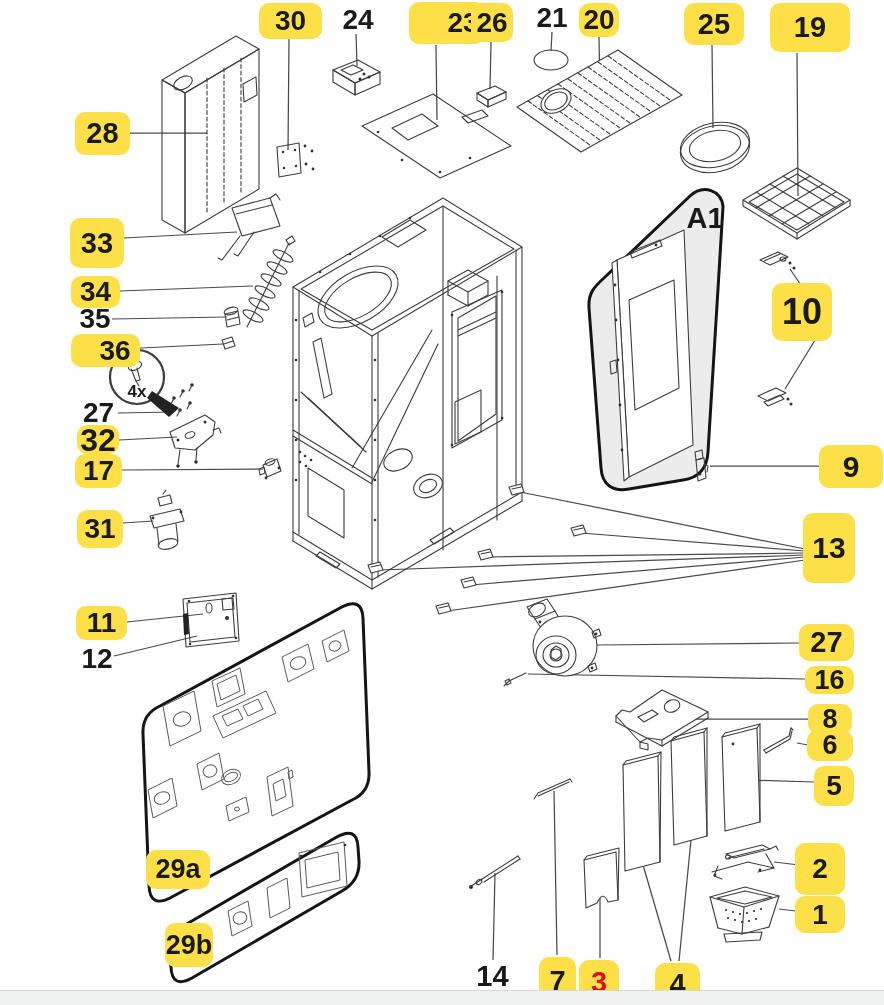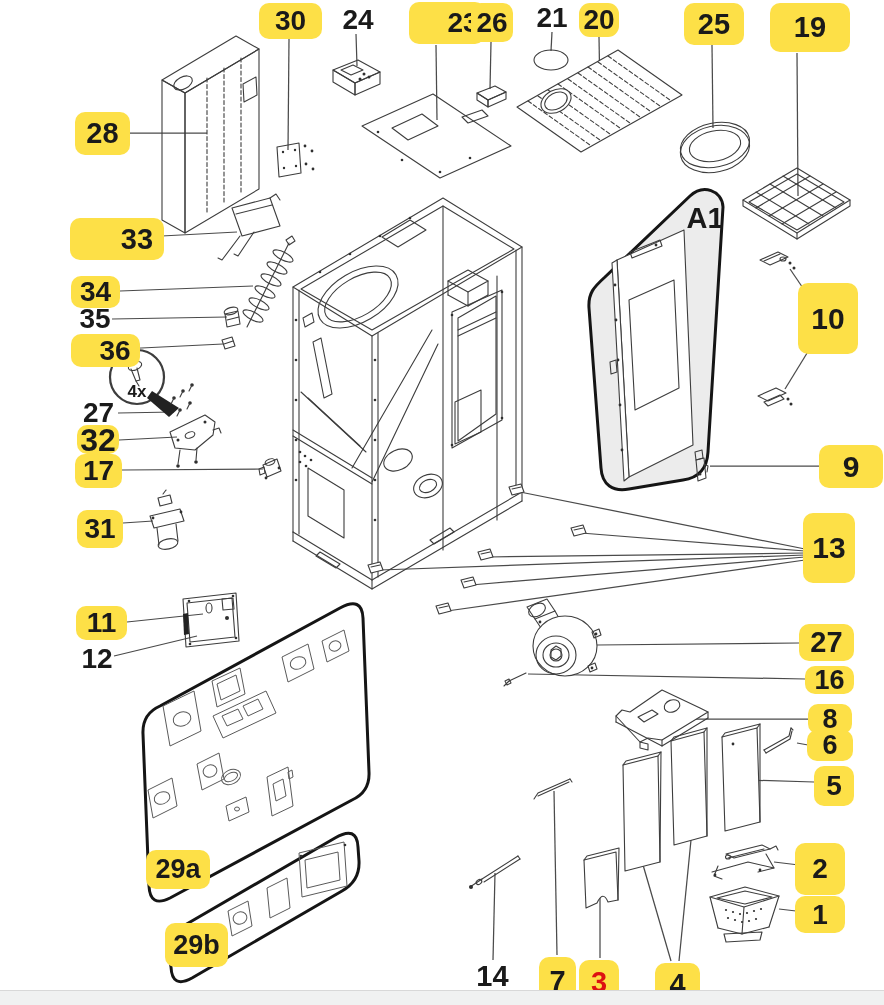--- a/index.html
+++ b/index.html
@@ -533,35 +533,35 @@
 <div id="label-layer">
       <div class="lbl chip" style="left: 259px; top: 3px; width: 63px; height: 36px; font-size: 28px;">30</div>
       <div class="lbl" style="left: 338px; top: 6px; width: 40px; height: 28px; font-size: 28px;">24</div>
       <div class="lbl chip" style="left: 409px; top: 2px; width: 44px; height: 42px; font-size: 28px; padding-left: 32px;">23</div>
       <div class="lbl chip" style="left: 471px; top: 3px; width: 42px; height: 39px; font-size: 28px;">26</div>
       <div class="lbl" style="left: 533px; top: 4px; width: 38px; height: 28px; font-size: 28px;">21</div>
       <div class="lbl chip" style="left: 579px; top: 3px; width: 40px; height: 34px; font-size: 28px; border-radius: 11px;">20</div>
       <div class="lbl chip" style="left: 684px; top: 3px; width: 60px; height: 42px; font-size: 29px;">25</div>
       <div class="lbl chip" style="left: 770px; top: 3px; width: 80px; height: 49px; font-size: 29px;">19</div>
       <div class="lbl chip" style="left: 75px; top: 112px; width: 55px; height: 43px; font-size: 29px;">28</div>
-      <div class="lbl chip" style="left: 70px; top: 218px; width: 54px; height: 42px; font-size: 29px; padding-left: 40px;">33</div>
+      <div class="lbl chip" style="left: 70px; top: 218px; width: 54px; height: 50px; font-size: 29px;">33</div>
       <div class="lbl chip" style="left: 71px; top: 276px; width: 49px; height: 32px; font-size: 28px;">34</div>
       <div class="lbl" style="left: 72px; top: 305px; width: 46px; height: 28px; font-size: 28px;">35</div>
       <div class="lbl chip" style="left: 71px; top: 334px; width: 50px; height: 33px; font-size: 28px; padding-left: 19px;">36</div>
       <div class="lbl" style="left: 122px; top: 381px; width: 30px; height: 20px; font-size: 17px;">4x</div>
       <div class="lbl" style="left: 76px; top: 399px; width: 45px; height: 28px; font-size: 28px;">27</div>
       <div class="lbl chip" style="left: 77px; top: 425px; width: 42px; height: 29px; font-size: 32px;">32</div>
       <div class="lbl chip" style="left: 75px; top: 454px; width: 47px; height: 34px; font-size: 28px;">17</div>
       <div class="lbl chip" style="left: 77px; top: 510px; width: 46px; height: 38px; font-size: 28px;">31</div>
       <div class="lbl chip" style="left: 76px; top: 606px; width: 51px; height: 34px; font-size: 28px;">11</div>
       <div class="lbl" style="left: 76px; top: 644px; width: 42px; height: 29px; font-size: 28px;">12</div>
       <div class="lbl chip" style="left: 146px; top: 850px; width: 64px; height: 39px; font-size: 27px;">29a</div>
-      <div class="lbl chip" style="left: 165px; top: 923px; width: 63px; height: 44px; font-size: 27px;">29b</div>
+      <div class="lbl chip" style="left: 165px; top: 923px; width: 48px; height: 44px; font-size: 27px;">29b</div>
       <div class="lbl" style="left: 682px; top: 202px; width: 46px; height: 32px; font-size: 29px;">A1</div>
-      <div class="lbl chip" style="left: 798px; top: 283px; width: 60px; height: 71px; font-size: 30px;">10</div>
+      <div class="lbl chip" style="left: 772px; top: 283px; width: 60px; height: 58px; font-size: 36px;">10</div>
       <div class="lbl chip" style="left: 819px; top: 445px; width: 64px; height: 43px; font-size: 30px;">9</div>
       <div class="lbl chip" style="left: 803px; top: 513px; width: 52px; height: 70px; font-size: 30px;">13</div>
       <div class="lbl chip" style="left: 799px; top: 624px; width: 55px; height: 37px; font-size: 29px;">27</div>
       <div class="lbl chip" style="left: 805px; top: 666px; width: 49px; height: 28px; font-size: 27px;">16</div>
       <div class="lbl chip" style="left: 808px; top: 704px; width: 44px; height: 30px; font-size: 27px;">8</div>
       <div class="lbl chip" style="left: 807px; top: 730px; width: 46px; height: 31px; font-size: 27px;">6</div>
       <div class="lbl chip" style="left: 814px; top: 766px; width: 40px; height: 40px; font-size: 28px;">5</div>
       <div class="lbl chip" style="left: 795px; top: 843px; width: 50px; height: 52px; font-size: 28px;">2</div>
       <div class="lbl chip" style="left: 795px; top: 896px; width: 50px; height: 37px; font-size: 28px;">1</div>
       <div class="lbl" style="left: 470px; top: 961px; width: 45px; height: 31px; font-size: 29px;">14</div>

